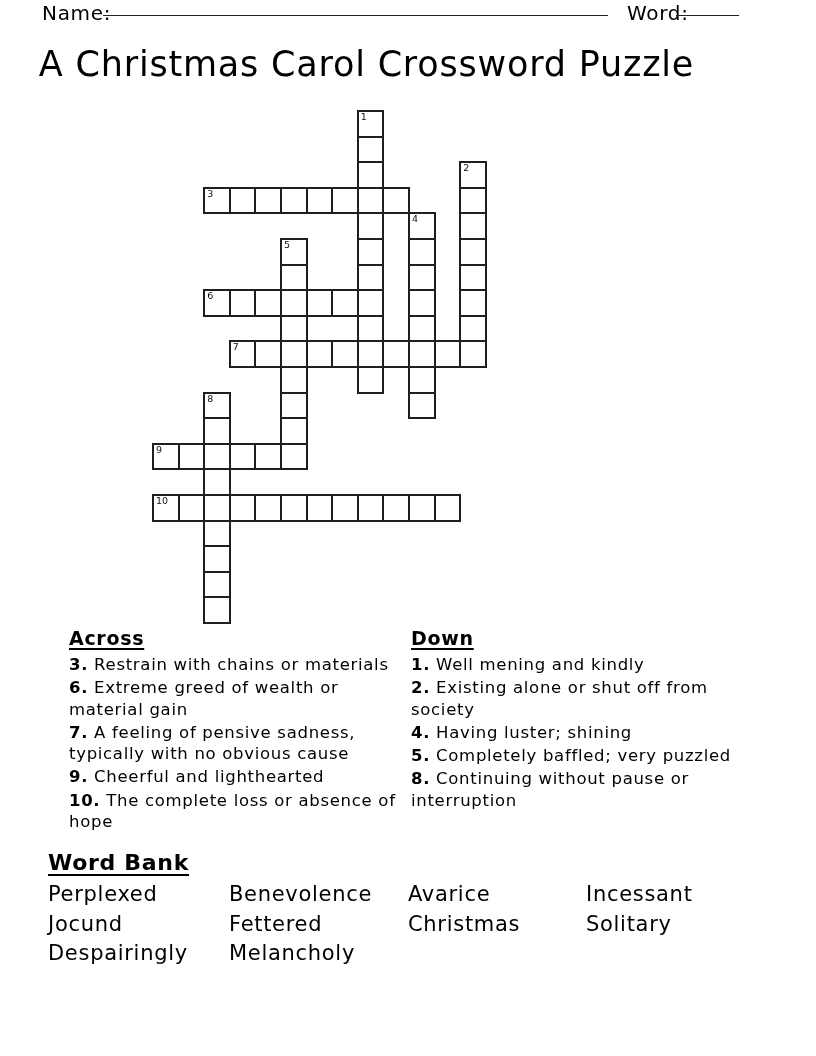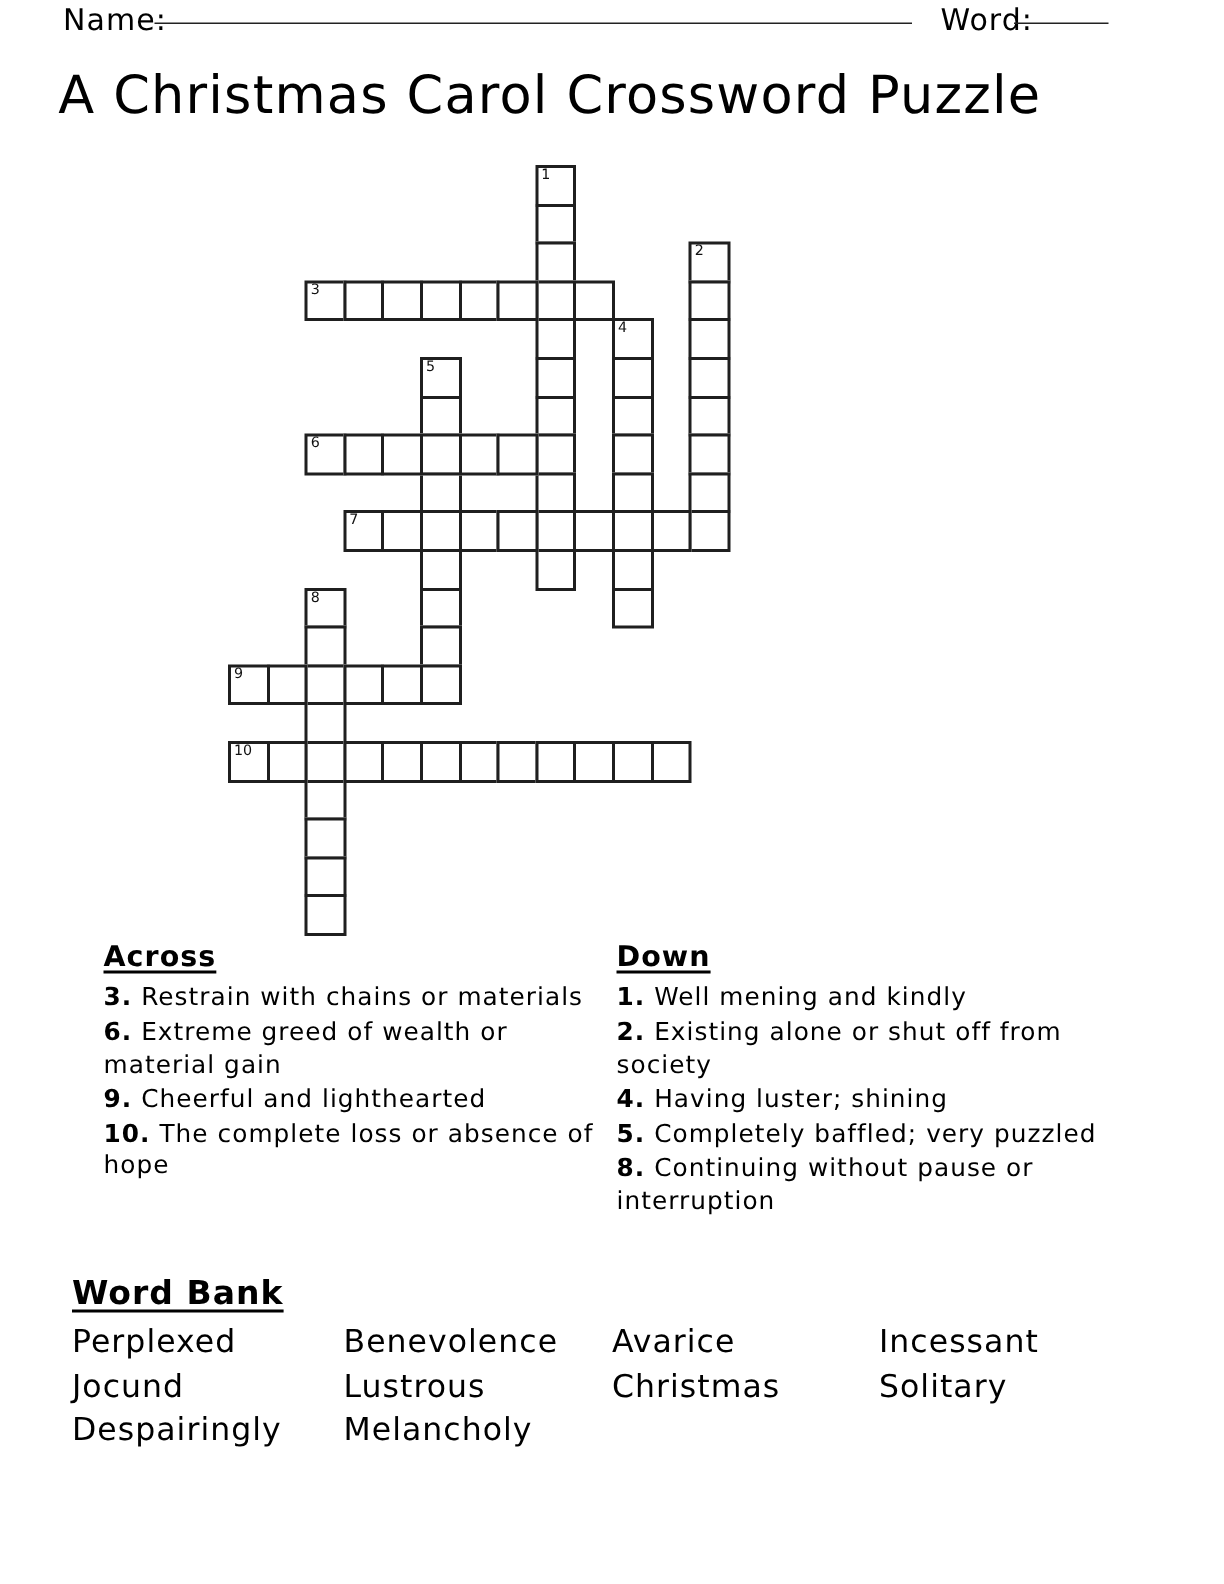--- a/index.html
+++ b/index.html
@@ -160,20 +160,21 @@
     <div class="cell" style="left: 230.4px; top: 384px; border-color: rgb(31, 31, 31); background: rgb(255, 255, 255);"></div>
     <div class="cell" style="left: 256px; top: 384px; border-color: rgb(31, 31, 31); background: rgb(255, 255, 255);"></div>
     <div class="cell" style="left: 281.6px; top: 384px; border-color: rgb(31, 31, 31); background: rgb(255, 255, 255);"></div>
   </div>
 
 <div class="clues" id="across-block">
   <h2 class="clue-head">Across</h2>
   <div id="across-list">
       <p class="clue"><b class="cnum">3.</b> Restrain with chains or materials</p>
       <p class="clue"><b class="cnum">6.</b> Extreme greed of wealth or material gain</p>
+      <p class="clue"><b class="cnum">7.</b> A feeling of pensive sadness, typically with no obvious cause</p>
       <p class="clue"><b class="cnum">9.</b> Cheerful and lighthearted</p>
       <p class="clue"><b class="cnum">10.</b> The complete loss or absence of hope</p>
     </div>
 </div>
 
 <div class="clues" id="down-block">
   <h2 class="clue-head">Down</h2>
   <div id="down-list">
       <p class="clue"><b class="cnum">1.</b> Well mening and kindly</p>
       <p class="clue"><b class="cnum">2.</b> Existing alone or shut off from society</p>
@@ -184,19 +185,19 @@
 </div>
 
 <div id="wordbank">
   <h2 id="wordbank-head">Word Bank</h2>
   <div id="wordbank-grid">
       <span>Perplexed</span>
       <span>Benevolence</span>
       <span>Avarice</span>
       <span>Incessant</span>
       <span>Jocund</span>
-      <span>Lustrous</span>
+      <span>Fettered</span>
       <span>Christmas</span>
       <span>Solitary</span>
       <span>Despairingly</span>
       <span>Melancholy</span>
     </div>
 </div>
 
 </body></html>

